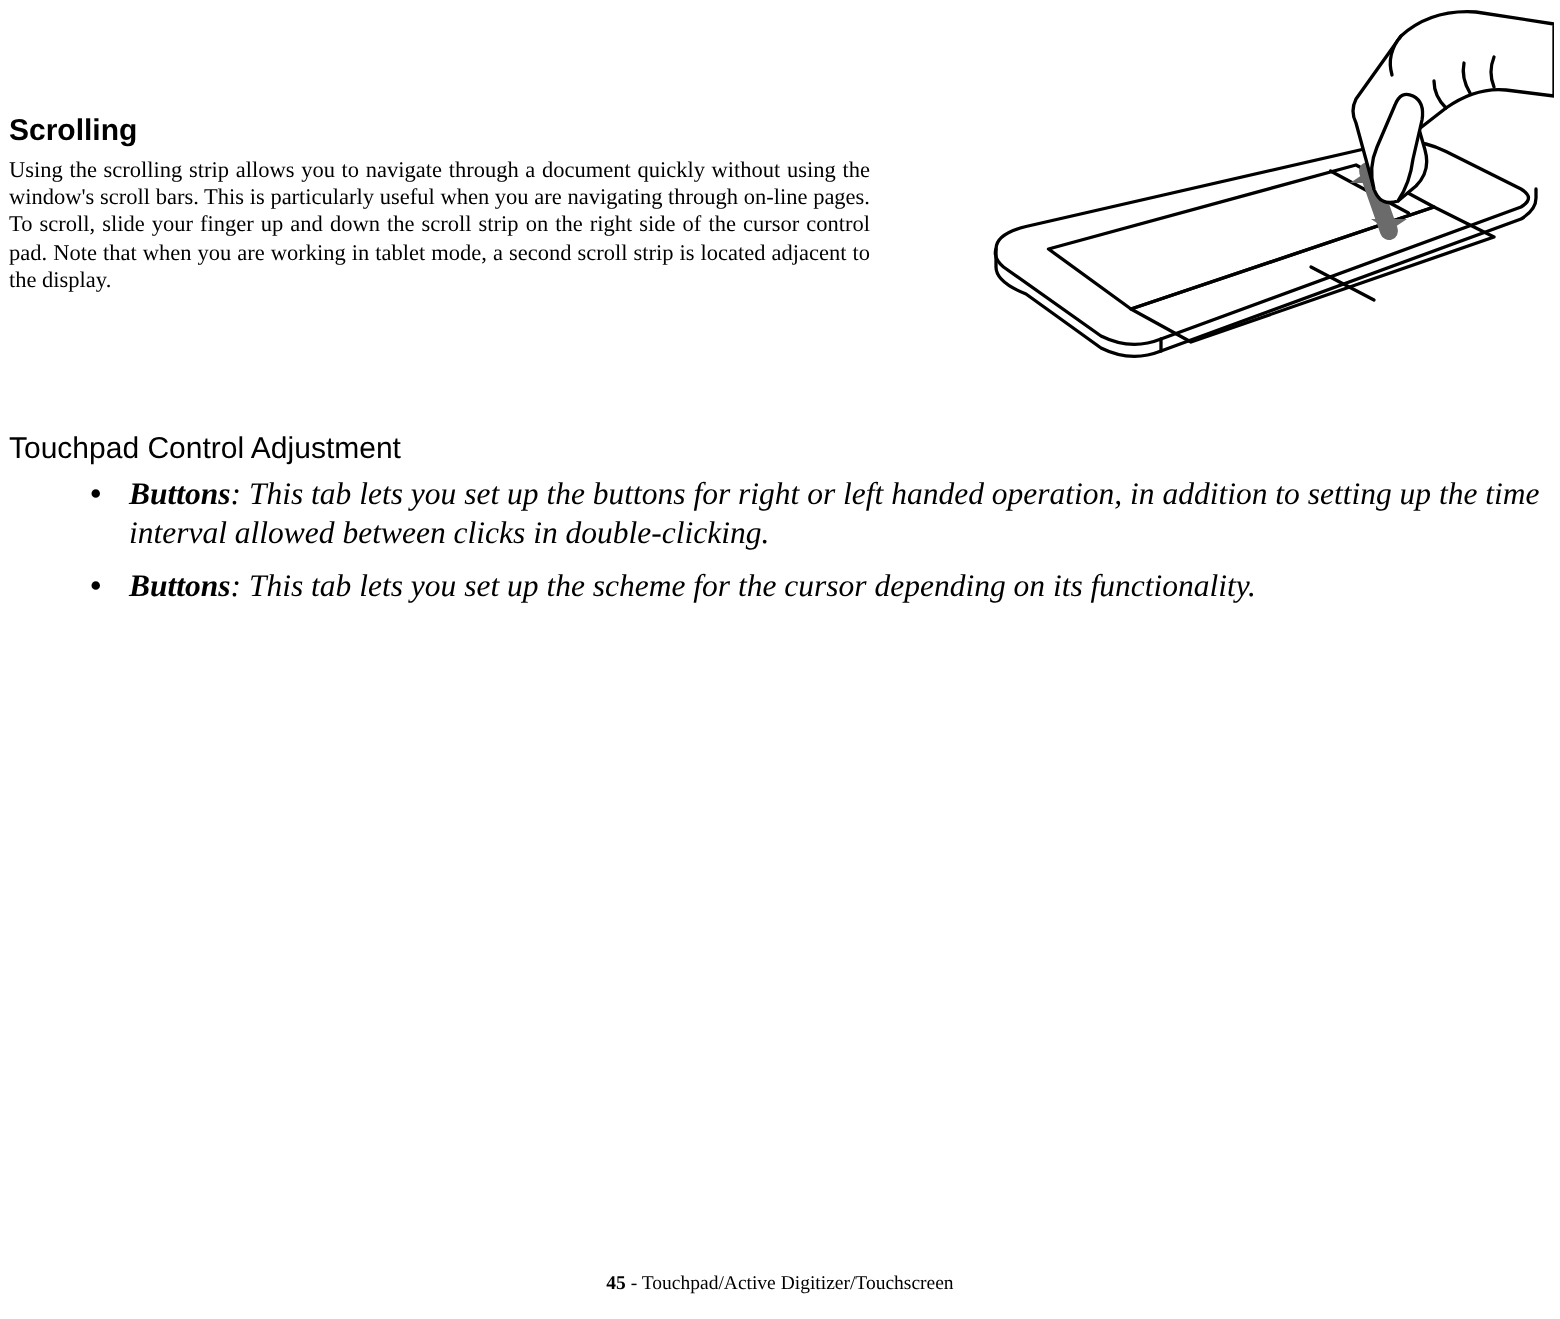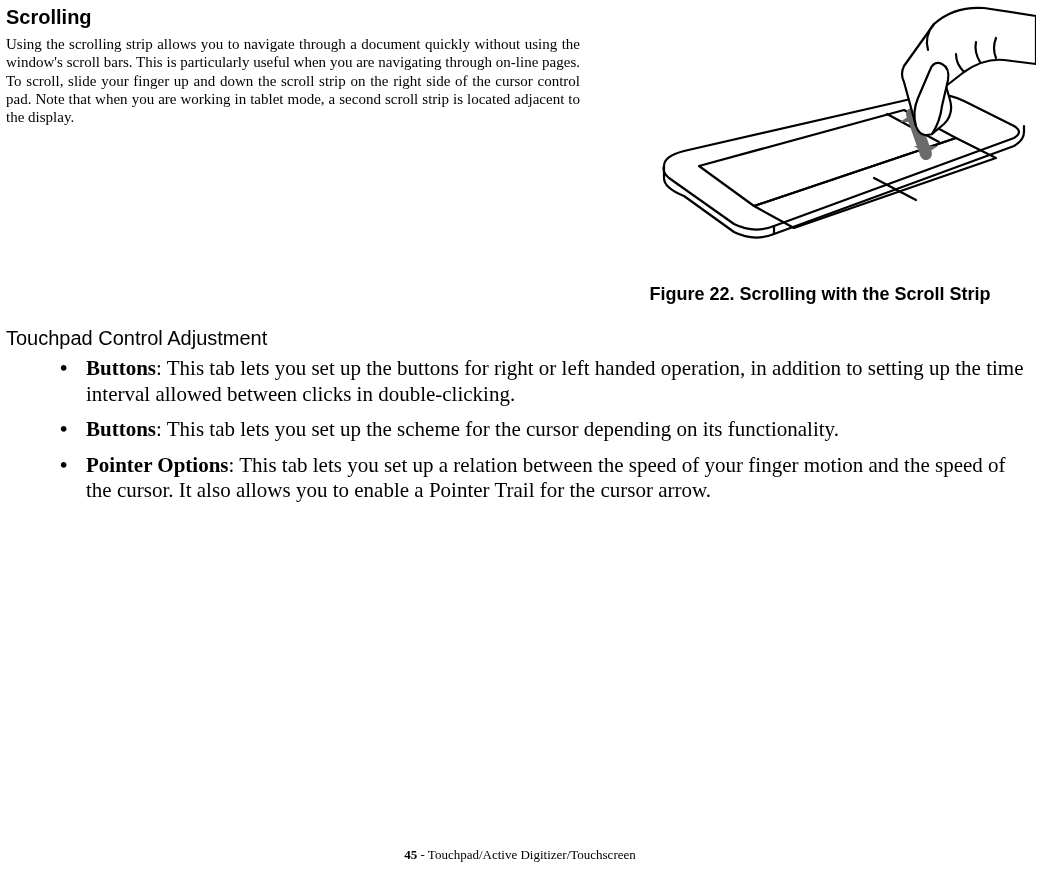--- a/index.html
+++ b/index.html
@@ -13,21 +13,21 @@
     color: #000;
   }
   .page {
     padding: 6px 4px 0 4px;
     position: relative;
     width: 100%;
     height: 100%;
   }
   .top-section {
     display: flex;
-    align-items: flex-start;
+    align-items: center;
     gap: 24px;
   }
   .text-col {
     flex: 1;
     padding-left: 2px;
   }
   .heading1 {
     font-family: Arial, Helvetica, sans-serif;
     font-weight: bold;
     font-size: 20px;
@@ -70,20 +70,21 @@
   }
   .intro-p {
     font-size: 21px;
     line-height: 1.22;
     margin: 0 0 8px 0;
   }
   ul.bullets {
     list-style: none;
     padding: 0 0 0 54px;
     margin: 0;
+    font-style: italic;
   }
   ul.bullets li {
     font-size: 21px;
     line-height: 1.22;
     margin-bottom: 10px;
     position: relative;
     padding-left: 26px;
   }
   ul.bullets li::before {
     content: "•";
@@ -184,38 +185,32 @@
                    L 338 100
                    Q 336 116 328 128"></path>
 
           <path d="M 360 66 Q 352 58 352 48"></path>
           <path d="M 376 56 Q 370 46 372 36"></path>
           <path d="M 392 52 Q 388 42 392 32"></path>
 
           <path d="M 330 18 Q 320 30 324 44"></path>
         </g>
       </svg>
-      <div class="figure-caption">
-        <span>Figure 22.  </span><span>Scrolling with the Scroll Strip</span>
-      </div>
     </div>
   </div>
 
   <div class="section2">
     <h3 class="heading2">Touchpad Control Adjustment</h3>
     <ul class="bullets">
       <li>
         <span class="b">Buttons</span><span>: This tab lets you set up the buttons for right or left handed operation, in addition to setting up the time interval allowed between clicks in double-clicking.</span>
       </li>
       <li>
         <span class="b">Buttons</span><span>: This tab lets you set up the scheme for the cursor depending on its functionality.</span>
       </li>
-      <li>
-        <span class="b">Pointer Options</span><span>: This tab lets you set up a relation between the speed of your finger motion and the speed of the cursor. It also allows you to enable a Pointer Trail for the cursor arrow.</span>
-      </li>
     </ul>
   </div>
 
   <div class="footer">
     <span class="pg">45</span><span> - </span><span>Touchpad/Active Digitizer/Touchscreen</span>
   </div>
 
 </div>
 
 </body></html>

